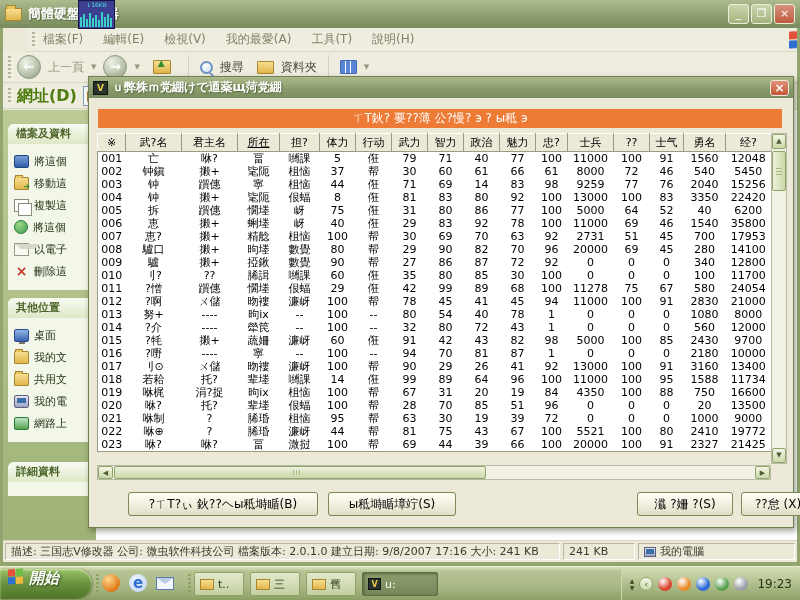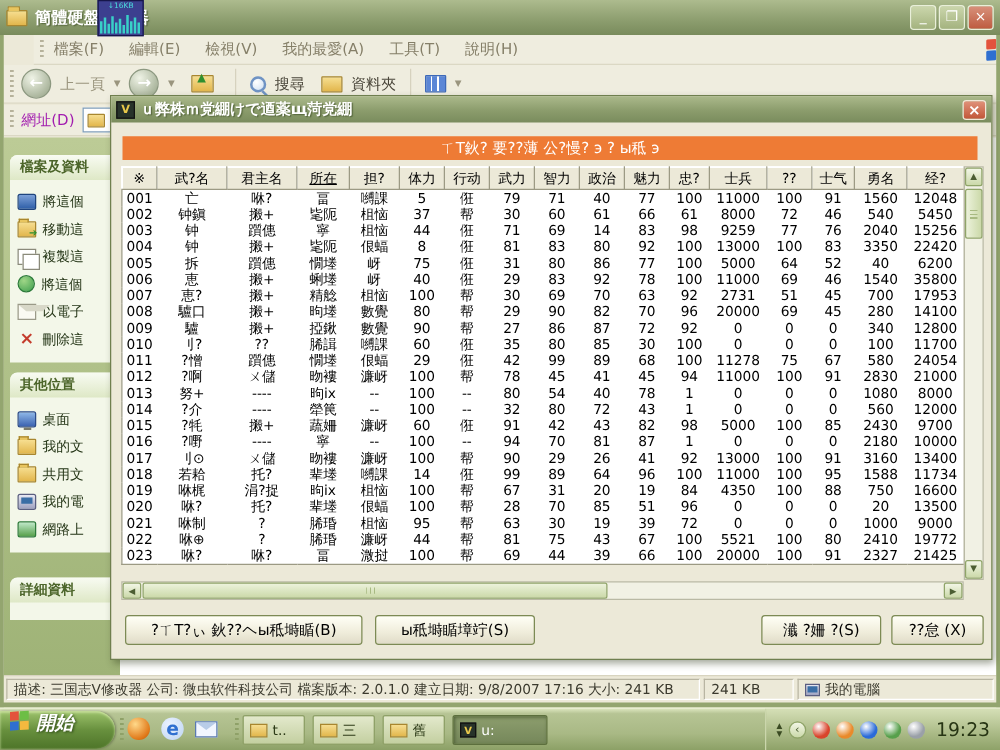--- a/index.html
+++ b/index.html
@@ -59,21 +59,21 @@
   .tb-dark{color:#4A463A;}
   .folder-sm{width:17px;height:13px;background:linear-gradient(#F6DE90,#E2B64C);
     border:1px solid #A8862F;border-radius:1px;position:relative;flex:none;}
   .views-grid{width:17px;height:14px;border:1px solid #3D69B8;background:
     linear-gradient(90deg,#5B86D6 0 4px,#fff 4px 5px,#5B86D6 5px 9px,#fff 9px 10px,#5B86D6 10px 14px);
     flex:none;border-radius:1px;}
 
   
   .addressbar{position:absolute;left:3px;top:84px;width:794px;height:25px;background:#EFEDDF;
     border-bottom:1px solid #DBD8C4;display:flex;align-items:center;padding-left:14px;gap:6px;}
-  .addr-label{font-size:12px;color:#a21caf;white-space:nowrap;}
+  .addr-label{font-size:16px;color:#4d7c0f;white-space:nowrap;font-weight:bold;}
   .addr-combo{width:300px;height:20px;background:#fff;border:1px solid #7F9DB9;
     display:flex;align-items:center;gap:4px;padding:0 3px;font-size:12px;color:#222;}
 
   
   .content{position:absolute;left:96px;top:110px;width:701px;height:430px;background:#FFFFFF;}
   .sidepane{position:absolute;left:3px;top:110px;width:93px;height:430px;
     background:linear-gradient(180deg,#BCCB96,#9FB377);}
   .side-section{position:absolute;left:5px;width:96px;background:#F3F7E9;
     border-radius:6px 6px 0 0;overflow:hidden;}
   .side-header{height:20px;background:linear-gradient(180deg,#F8FBF2,#DEE8C6);
@@ -140,21 +140,21 @@
     border:1px solid #B9B9A4;}
   .h-left{left:0;top:0;height:13px;width:15px;}
   .h-right{left:auto;right:0;top:0;height:13px;width:15px;}
   .h-thumb{position:absolute;left:16px;top:0;width:372px;height:13px;border:1px solid #8FA468;
     border-radius:2px;background:linear-gradient(180deg,#ECF2DB,#CBD9A9);}
   .h-thumb::after{content:"";position:absolute;top:3px;bottom:3px;left:178px;width:8px;
     background:repeating-linear-gradient(90deg,#A8BA82 0 1px,transparent 1px 3px);}
 
   .dlg-btn{position:absolute;top:415px;height:24px;border:1px solid #7C8A54;border-radius:3px;
     background:linear-gradient(#FFFFF6,#EFECDA 60%,#E0DCC8);font-size:12px;color:#000;
-    white-space:nowrap;overflow:hidden;font-family:"DejaVu Sans",sans-serif;}
+    white-space:nowrap;overflow:hidden;font-family:"DejaVu Sans",sans-serif;margin-left:28px;}
   .b1{left:11px;width:190px;} .b2{left:211px;width:128px;} .b3{left:520px;width:96px;} .b4{left:624px;width:74px;}
 
   
   .statusbar{position:absolute;left:3px;top:540px;width:794px;height:22px;background:#ECE9D8;
     border-top:1px solid #D8D4C0;display:flex;gap:3px;padding:2px 2px;}
   .sb-panel{border:1px solid;border-color:#B8B5A2 #FFFFFF #FFFFFF #B8B5A2;font-size:11px;
     color:#3B3A2E;display:flex;align-items:center;padding:0 5px;white-space:nowrap;overflow:hidden;}
   .sb1{width:555px;} .sb2{width:72px;} .sb3{flex:1;gap:4px;}
   .sb-comp{width:12px;height:10px;background:linear-gradient(#E8E8F2,#9EA2C0);
     border:1px solid #5A5E80;flex:none;position:relative;}
@@ -197,21 +197,21 @@
     border-color:#5C6F3D;box-shadow:inset 1px 1px 3px #52633A;}
   .task .tk-app{width:13px;height:12px;background:#27322A;border:1px solid #111;color:#E8C84A;
     font-size:8px;font-weight:bold;text-align:center;line-height:11px;flex:none;}
   .tray{position:absolute;right:0;top:0;height:34px;display:flex;align-items:center;
     gap:5px;padding:0 8px 0 8px;border-left:1px solid #CBD6AC;
     background:linear-gradient(180deg,#D5DFB6,#A9B985 60%,#8CA066);}
   .tray-updown{display:flex;flex-direction:column;font-size:6px;color:#3A4A22;line-height:7px;}
   .tray-chevron{width:14px;height:14px;border-radius:50%;background:linear-gradient(#F2F6E6,#CBD9A9);
     border:1px solid #8FA468;color:#4C5E33;font-size:9px;line-height:12px;text-align:center;}
   .tray-ico{width:14px;height:14px;border-radius:50%;flex:none;}
-  .tray-clock{font-size:15px;color:#273514;margin-left:4px;white-space:nowrap;}
+  .tray-clock{font-size:12px;color:#273514;margin-left:4px;white-space:nowrap;}
 </style>
 </head>
 <body>
 
 <div class="screen">
 
   <div class="titlebar">
     <span class="title-foldericon"></span>
     <span class="title-text">簡體硬盤修改器</span>
   </div>

